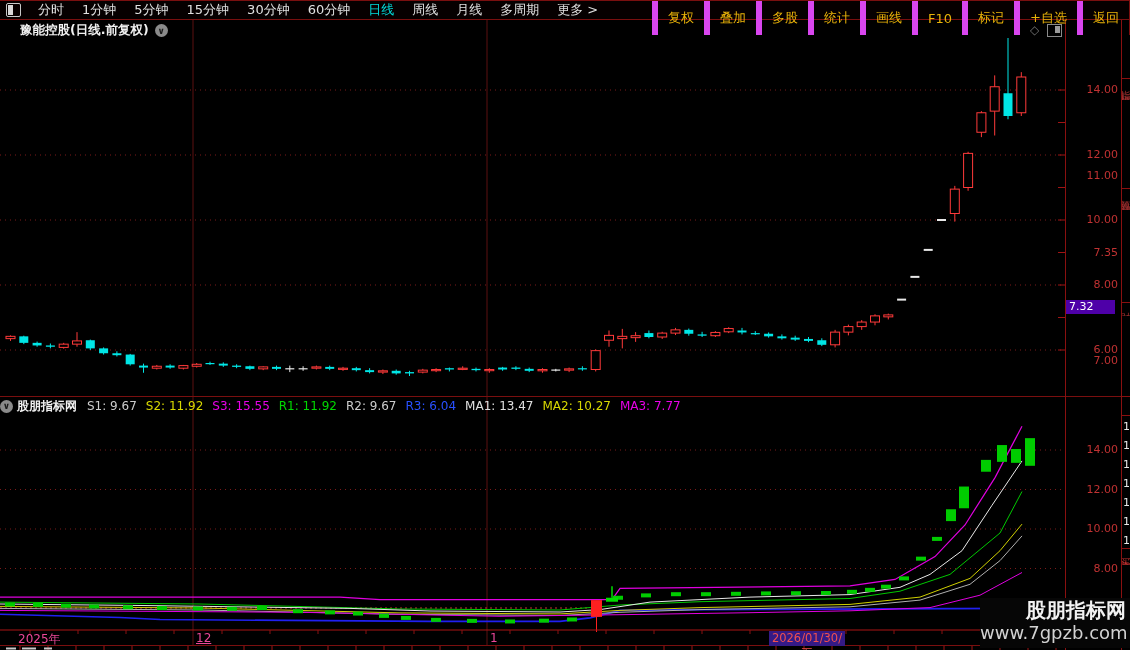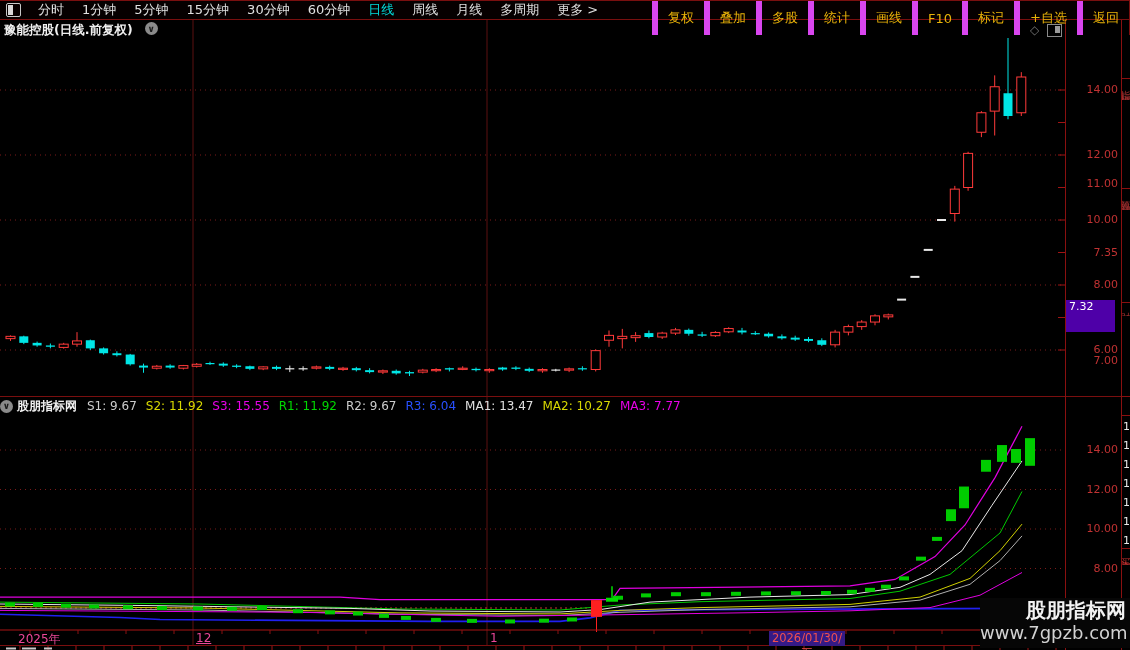--- a/index.html
+++ b/index.html
@@ -13,31 +13,31 @@
   .panel-icon::after{content:"";position:absolute;left:1px;top:1px;width:5px;height:10px;background:#d8d8d8;}
   .menu-left{display:flex;align-items:center;gap:0;}
   .menu-left .mi{color:#e0e0e0;font-size:13px;padding:0 9px;cursor:default;white-space:nowrap;}
   .menu-left .mi.active{color:#00dcdc;}
   .menu-spacer{flex:1;}
   .menu-right{display:flex;align-items:stretch;height:100%;}
   .menu-right .mi{color:#eab308;font-size:13px;padding:17px 10px;border-left:6px solid #d946ef;
                   display:flex;align-items:center;white-space:nowrap;}
   .menu-right .mi:last-child{border-right:1px solid #7a0f0f;}
   
-  .chart-title{position:absolute;left:4px;top:22px;color:#f0f0f0;font-size:12.5px;font-weight:bold;z-index:20;
-               display:flex;align-items:flex-start;gap:12px;}
+  .chart-title{position:absolute;left:20px;top:22px;color:#f0f0f0;font-size:12.5px;font-weight:bold;z-index:20;
+               display:flex;align-items:center;gap:6px;}
   .circle-chevron{width:13px;height:13px;border-radius:50%;background:#8a8a8a;color:#1a1a1a;font-size:9px;
                   display:inline-flex;align-items:center;justify-content:center;font-weight:bold;}
   .corner-icons{position:absolute;top:23px;left:1030px;z-index:20;display:flex;gap:8px;align-items:center;}
   .diamond-ic{color:#6e6e6e;font-size:12px;}
   .win-ic{width:13px;height:11px;border:1px solid #8a8a8a;position:relative;}
   .win-ic::after{content:"";position:absolute;right:1px;top:1px;width:5px;height:7px;background:#9a9a9a;}
   
   .axis-label{position:absolute;width:50px;text-align:right;color:#c03232;font-size:11px;z-index:5;}
-  .price-badge{position:absolute;left:1066px;width:46px;height:32px;background:#4e00a8;color:#fff;
+  .price-badge{position:absolute;left:1066px;width:46px;height:14px;background:#4e00a8;color:#fff;
                font-size:11px;line-height:14px;padding-left:3px;z-index:6;}
   
   .ind-header{position:absolute;left:0;top:398px;width:1060px;height:16px;display:flex;align-items:center;
               gap:4px;z-index:20;font-size:12px;white-space:nowrap;}
   .ind-name{color:#f0f0f0;font-weight:bold;margin-right:6px;}
   .ind-val{margin-right:9px;margin-top:24px;}
   
   .tl-label{position:absolute;color:#ec4899;font-size:12px;top:631px;z-index:10;}
   .date-box{position:absolute;left:769px;top:631px;width:76px;height:15px;background:#341a86;color:#ef5050;
             font-size:11.5px;text-align:center;line-height:15px;z-index:11;}
@@ -399,21 +399,21 @@
     </svg>
 
   <div class="hline" style="left:0;top:396px;width:1130px;height:1px;"></div>
   <div class="vline" style="left:1065px;top:20px;width:1px;height:630px;background:#8a1010;"></div>
   <div class="vline" style="left:1121px;top:20px;width:1px;height:630px;background:#8a1010;"></div>
 
   <div id="mainAxis">
       <div class="axis-label" style="left: 1068px; top: 83px;">14.00</div>
       <div class="axis-label" style="left: 1132px; top: 115.5px;">13.00</div>
       <div class="axis-label" style="left: 1068px; top: 148px;">12.00</div>
-      <div class="axis-label" style="left: 1068px; top: 177px;">11.00</div>
+      <div class="axis-label" style="left: 1068px; top: 169px;">11.00</div>
       <div class="axis-label" style="left: 1068px; top: 213px;">10.00</div>
       <div class="axis-label" style="left: 1068px; top: 245.5px;">7.35</div>
       <div class="axis-label" style="left: 1068px; top: 278px;">8.00</div>
       <div class="axis-label" style="left: 1068px; top: 310.5px; margin-top: 43px;">7.00</div>
       <div class="axis-label" style="left: 1068px; top: 343px;">6.00</div>
     </div>
   <div id="subAxis">
       <div class="axis-label" style="left: 1068px; top: 443px;">14.00</div>
       <div class="axis-label" style="left: 1068px; top: 482.5px;">12.00</div>
       <div class="axis-label" style="left: 1068px; top: 522px;">10.00</div>

